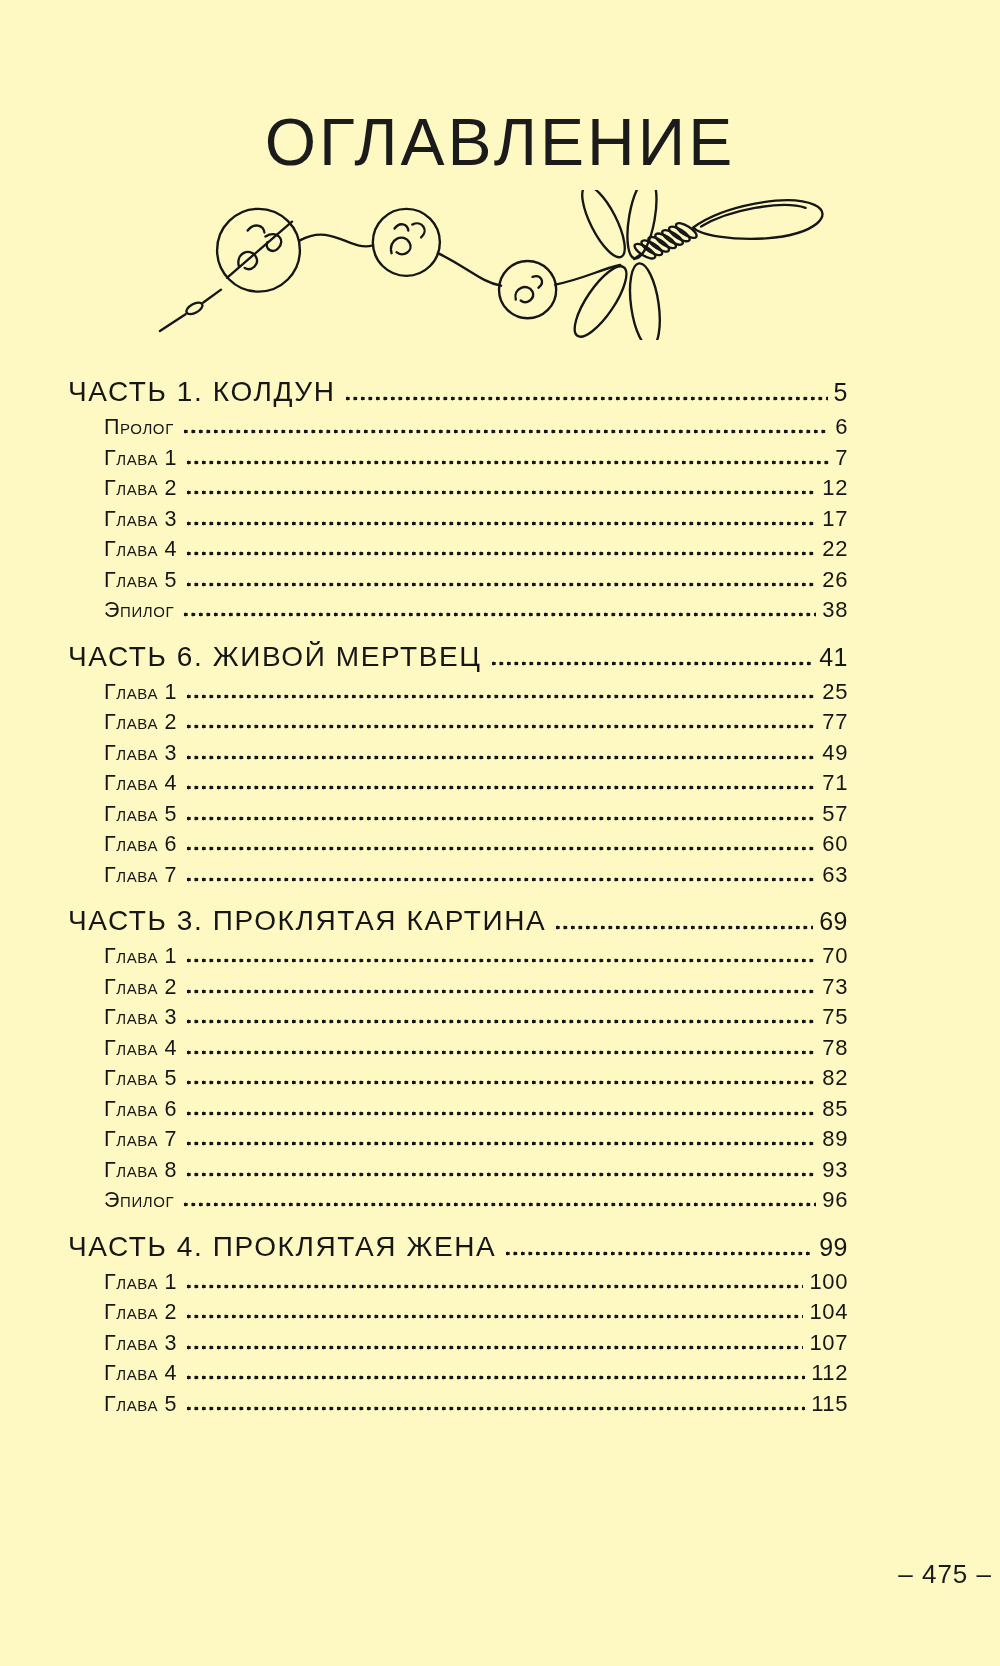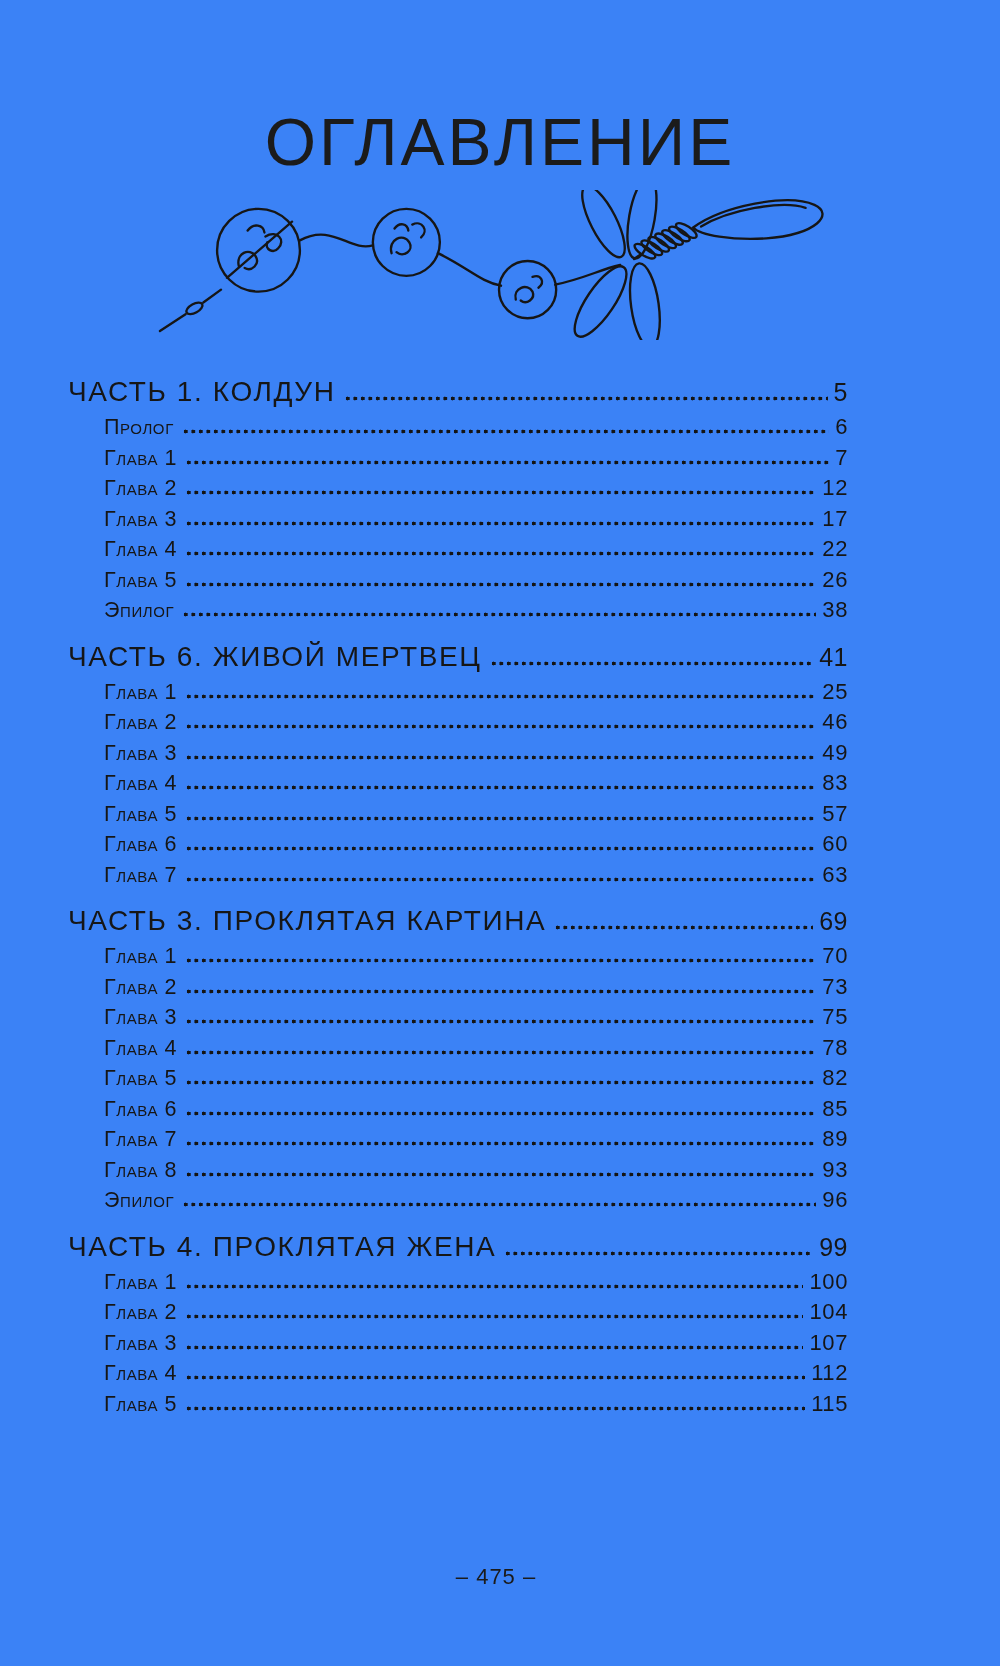--- a/index.html
+++ b/index.html
@@ -2,21 +2,21 @@
 <html><head>
 <meta charset="utf-8">
 <style>
   html,body{margin:0;padding:0;background:#ffffff;}
   body{
     width:1000px;height:1666px;
     font-family:"Liberation Sans", sans-serif;
     color:#161616;
     -webkit-font-smoothing:antialiased;
   }
-  .page{position:relative;width:1000px;height:1666px;overflow:hidden;background:#3b82f6;}
+  .page{position:relative;width:1000px;height:1666px;overflow:hidden;background:#fef9c3;}
 
   .title{
     margin:104px 0 0 0;
     text-align:center;
     font-size:66px;
     font-weight:normal;
     letter-spacing:3px;
     color:#1b1b1b;
   }
 
@@ -52,22 +52,22 @@
     letter-spacing:0.6px;
     margin-left:36px;
   }
   .row.entry .label{font-variant:small-caps;}
   .row.entry .pagenum{font-size:22px;}
 
   .footer{
     position:absolute;
     left:0;right:8px;
     bottom:76px;
-    text-align:center;
-    font-size:22px;
+    text-align:right;
+    font-size:26px;
     letter-spacing:1px;
     color:#1b1b1b;
   }
 </style>
 </head>
 <body>
 
 <div class="page">
 
   <h1 class="title">ОГЛАВЛЕНИЕ</h1>
@@ -166,31 +166,31 @@
     <span class="pagenum">41</span>
   </div>
       <div class="row entry">
     <span class="label">Глава 1</span>
     <span class="leader"></span>
     <span class="pagenum">25</span>
   </div>
       <div class="row entry">
     <span class="label">Глава 2</span>
     <span class="leader"></span>
-    <span class="pagenum">46</span>
+    <span class="pagenum">77</span>
   </div>
       <div class="row entry">
     <span class="label">Глава 3</span>
     <span class="leader"></span>
     <span class="pagenum">49</span>
   </div>
       <div class="row entry">
     <span class="label">Глава 4</span>
     <span class="leader"></span>
-    <span class="pagenum">83</span>
+    <span class="pagenum">71</span>
   </div>
       <div class="row entry">
     <span class="label">Глава 5</span>
     <span class="leader"></span>
     <span class="pagenum">57</span>
   </div>
       <div class="row entry">
     <span class="label">Глава 6</span>
     <span class="leader"></span>
     <span class="pagenum">60</span>

